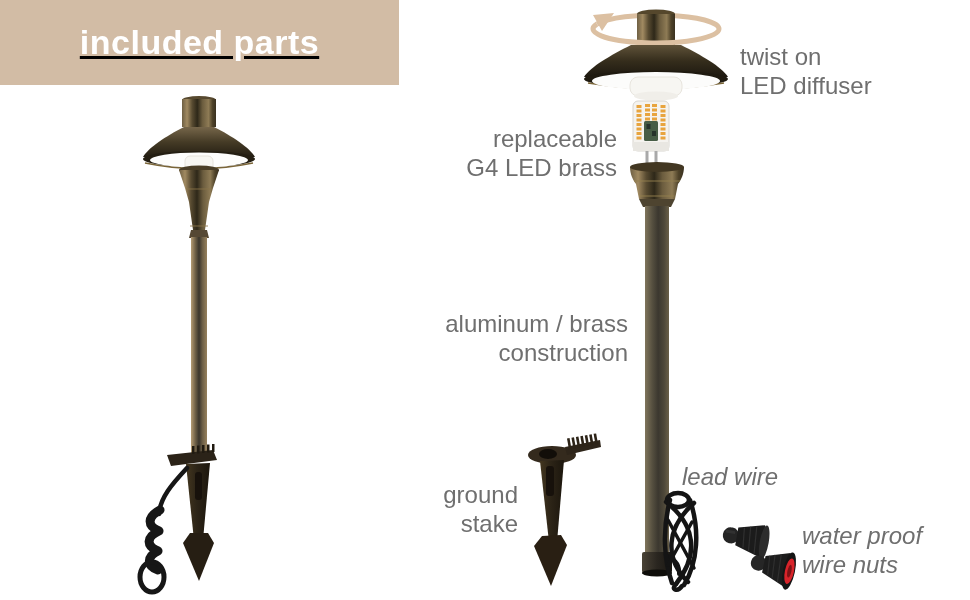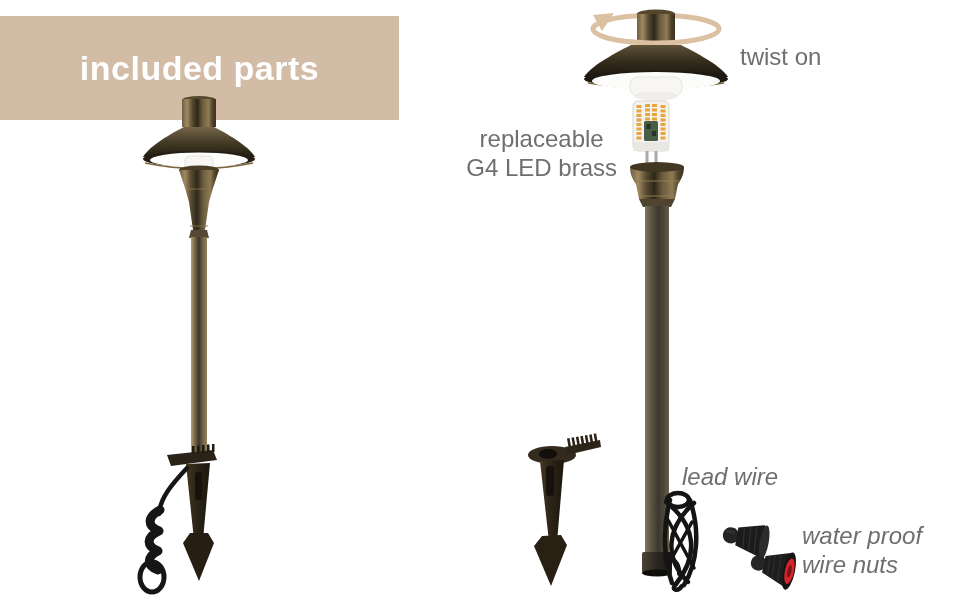--- a/index.html
+++ b/index.html
@@ -8,33 +8,33 @@
     --label-text:#6f6f6f;
     --arrow-tan:#dcc0a2;
     --wire-nut-red:#d8232a;
   }
   html,body{margin:0;padding:0;background:#ffffff;}
   .stage{
     position:relative;width:970px;height:600px;background:#ffffff;
     overflow:hidden;font-family:"Liberation Sans",sans-serif;
   }
   .banner{
-    position:absolute;left:0;top:16px;width:399px;height:104px;
+    position:absolute;left:0;top:0;width:399px;height:85px;
     background:var(--banner-bg);
-    display:flex;align-items:center;justify-content:center;
+    display:flex;align-items:center;justify-content:center;text-decoration:underline;
   }
   .banner-title{
     color:var(--banner-text);font-size:34px;font-weight:700;letter-spacing:.5px;
   }
   .illustration{position:absolute;left:0;top:0;}
   .label{
     position:absolute;color:var(--label-text);
     font-size:24px;line-height:29px;white-space:nowrap;
   }
-  .label.right{text-align:center;}
+  .label.right{text-align:right;}
   .label span{display:block;}
   #label-twist{left:740px;top:42px;}
   #label-bulb{right:353px;top:124px;}
   #label-construction{right:342px;top:309px;}
   #label-ground{right:452px;top:480px;}
   #label-lead{left:682px;top:462px;font-style:italic;}
   #label-nuts{left:802px;top:521px;font-style:italic;}
 </style>
 </head>
 <body>
@@ -255,25 +255,34 @@
         <ellipse cx="39" cy="1" rx="6" ry="19" fill="#151515"></ellipse>
         <ellipse cx="39.5" cy="1" rx="4.5" ry="13" style="fill:var(--wire-nut-red,#d8232a)"></ellipse>
         <ellipse cx="39.5" cy="1" rx="2" ry="6.5" fill="#7e1215"></ellipse>
         <path d="M17,-10 L19,9 M22,-12 L24,11 M28,-14 L30,14" stroke="#2f2f2f" stroke-width="1.2"></path>
       </g>
     </g>
   </svg>
 
   <div class="label" id="label-twist">
     <span>twist on</span>
+    <span>LED diffuser</span>
   </div>
   <div class="label right" id="label-bulb">
     <span>replaceable</span>
     <span>G4 LED brass</span>
   </div>
+  <div class="label right" id="label-construction">
+    <span>aluminum / brass</span>
+    <span>construction</span>
+  </div>
+  <div class="label right" id="label-ground">
+    <span>ground</span>
+    <span>stake</span>
+  </div>
   <div class="label" id="label-lead">
     <span>lead wire</span>
   </div>
   <div class="label" id="label-nuts">
     <span>water proof</span>
     <span>wire nuts</span>
   </div>
 
 </div>
 

